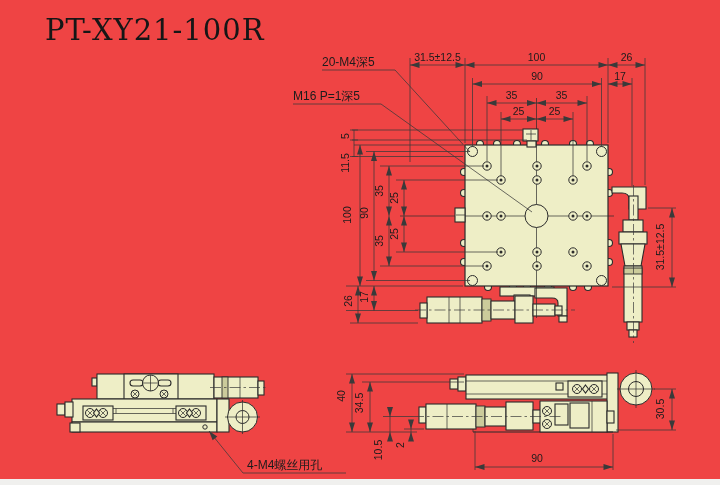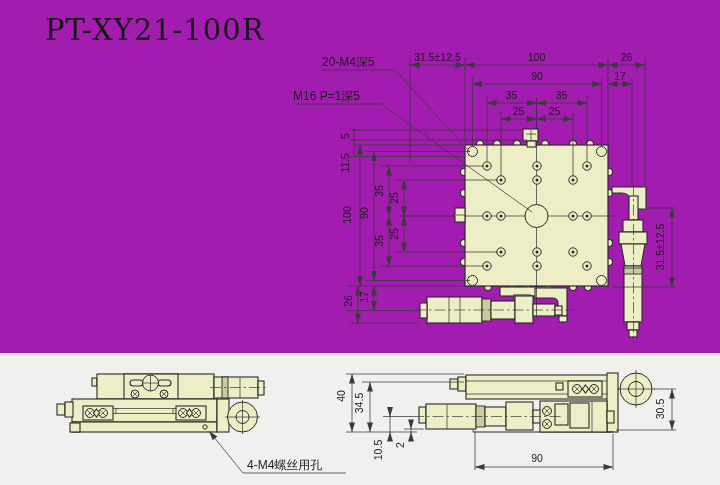--- a/index.html
+++ b/index.html
@@ -1,16 +1,16 @@
 <!DOCTYPE html>
 <html><head>
 <meta charset="utf-8">
 <style>
   html,body{margin:0;padding:0;background:#f0f0ee;width:720px;height:485px;overflow:hidden;}
-  #stage{position:relative;width:720px;height:353px;background:#a21caf;}
+  #stage{position:relative;width:720px;height:479px;background:#ef4444;}
   svg{position:absolute;top:0;left:0;}
   .plate-outline{stroke:#2b2b2b;stroke-width:1.2;}
   .part{fill:#eeeec6;stroke:#2b2b2b;stroke-width:1.1;stroke-linejoin:miter;}
   .partd{fill:#cbcb9b;stroke:#2b2b2b;stroke-width:0.9;}
   .ln{stroke:#2b2b2b;stroke-width:1.1;fill:none;}
   .thin{stroke:#2b2b2b;stroke-width:0.7;fill:none;}
   .dim{stroke:#3a3a3a;stroke-width:0.75;fill:none;}
   .cl{stroke:#3a3a3a;stroke-width:0.7;fill:none;stroke-dasharray:11 3 2.5 3;}
   .dt{font:10.5px "Liberation Sans",sans-serif;fill:#1c1c1c;}
   .dtm{text-anchor:middle;}

